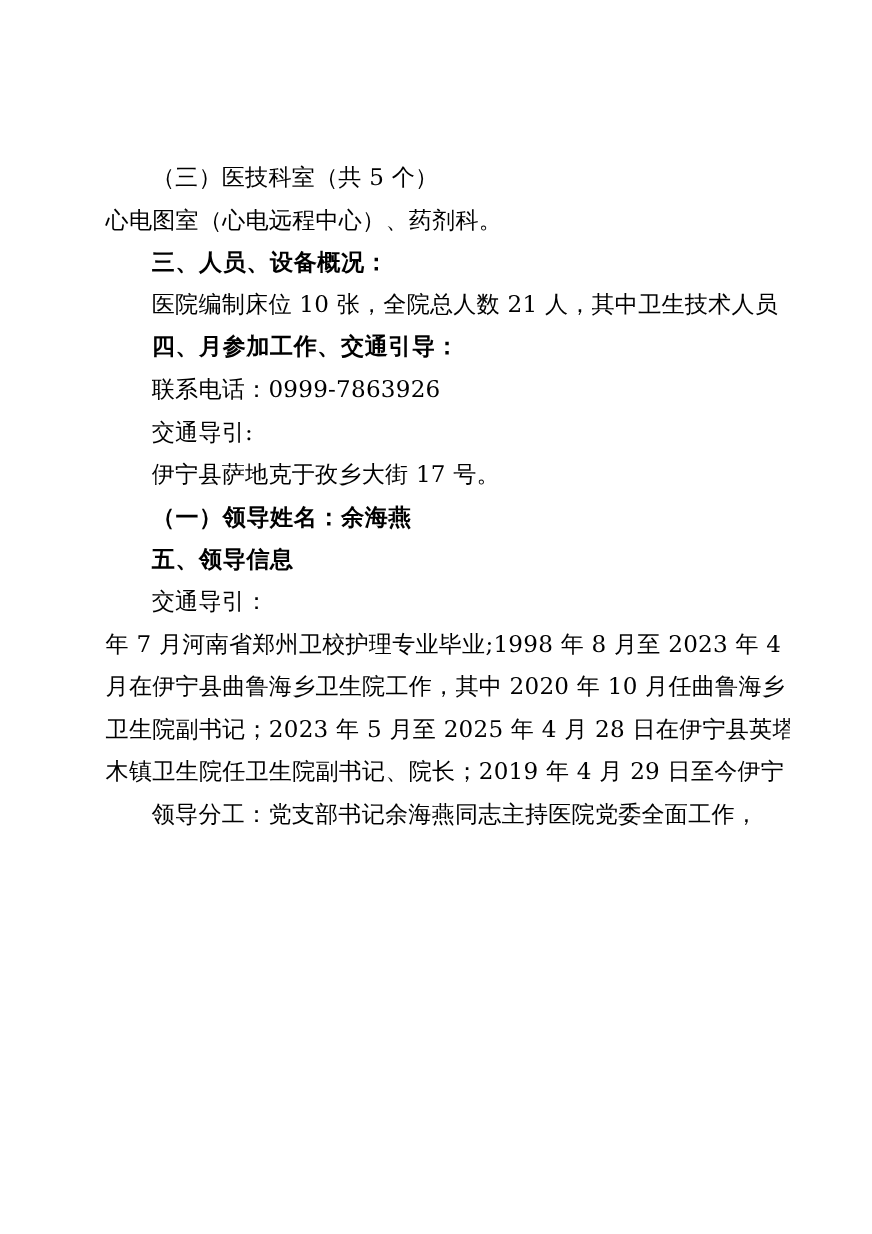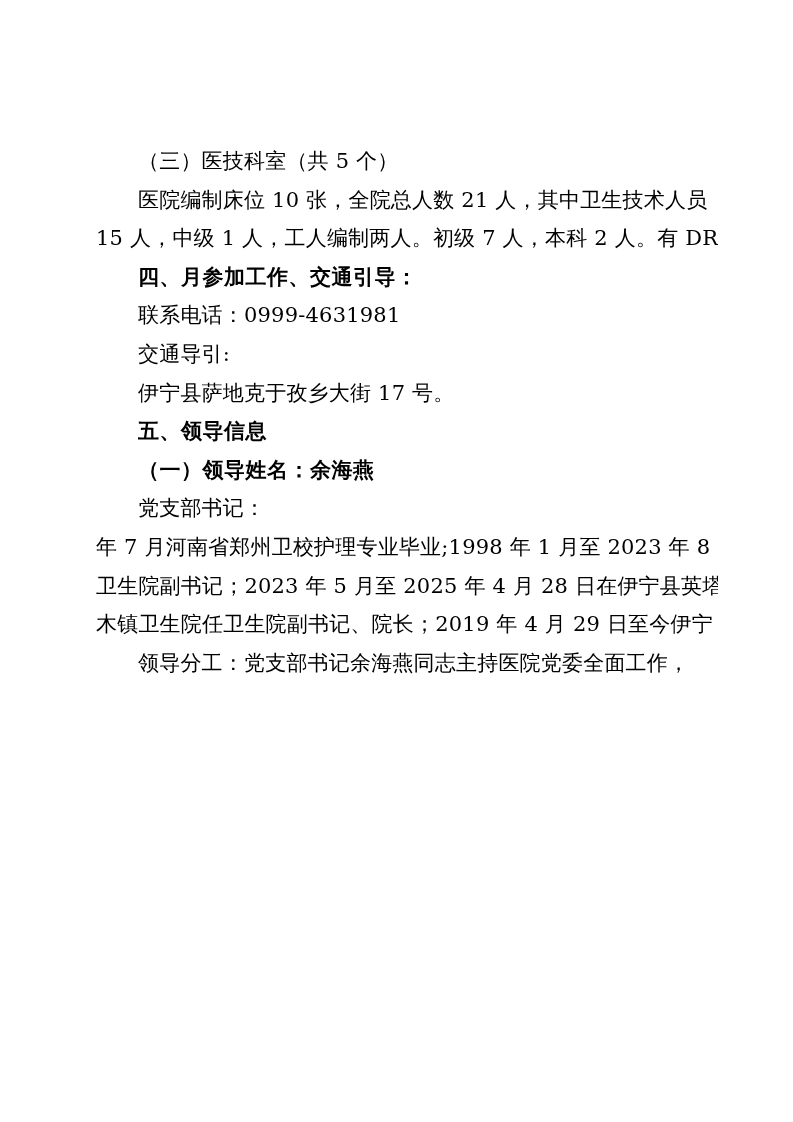--- a/index.html
+++ b/index.html
@@ -37,27 +37,29 @@
   .indent-0   { padding-left: 0; }
   .indent-2   { padding-left: 42px; }
   .indent-5_5 { padding-left: 115px; }
 </style>
 </head>
 <body>
 
 <div class="page" style="background: rgb(255, 255, 255);">
   <div class="text-block" id="text-block" style="color: rgb(0, 0, 0);">
       <div class="line body indent-2">（三）医技科室（共 5 个）</div>
+      <div class="line body indent-0">心电图室（心电远程中心）、药剂科。</div>
+      <div class="line heading indent-2">三、人员、设备概况：</div>
       <div class="line body indent-2">医院编制床位 10 张，全院总人数 21 人，其中卫生技术人员</div>
-      <div class="line body indent-0">15 人，中级 1 人，工人编制两人。初级 7 人，本科 2 人。有 DR</div>
       <div class="line heading indent-2">四、月参加工作、交通引导：</div>
-      <div class="line body indent-2">联系电话：0999-4631981</div>
+      <div class="line body indent-2">联系电话：0999-7863926</div>
       <div class="line body indent-2">交通导引:</div>
       <div class="line body indent-2">伊宁县萨地克于孜乡大街 17 号。</div>
+      <div class="line heading indent-2">（一）领导姓名：余海燕</div>
       <div class="line heading indent-2">五、领导信息</div>
-      <div class="line heading indent-2">（一）领导姓名：余海燕</div>
-      <div class="line body indent-2">党支部书记：</div>
-      <div class="line body indent-0">年 7 月河南省郑州卫校护理专业毕业;1998 年 1 月至 2023 年 8</div>
+      <div class="line body indent-2">交通导引：</div>
+      <div class="line body indent-0">年 7 月河南省郑州卫校护理专业毕业;1998 年 8 月至 2023 年 4</div>
+      <div class="line body indent-0">月在伊宁县曲鲁海乡卫生院工作，其中 2020 年 10 月任曲鲁海乡</div>
       <div class="line body indent-0">卫生院副书记；2023 年 5 月至 2025 年 4 月 28 日在伊宁县英塔</div>
       <div class="line body indent-0">木镇卫生院任卫生院副书记、院长；2019 年 4 月 29 日至今伊宁</div>
       <div class="line body indent-2">领导分工：党支部书记余海燕同志主持医院党委全面工作，</div>
     </div>
 </div>
 
 </body></html>

